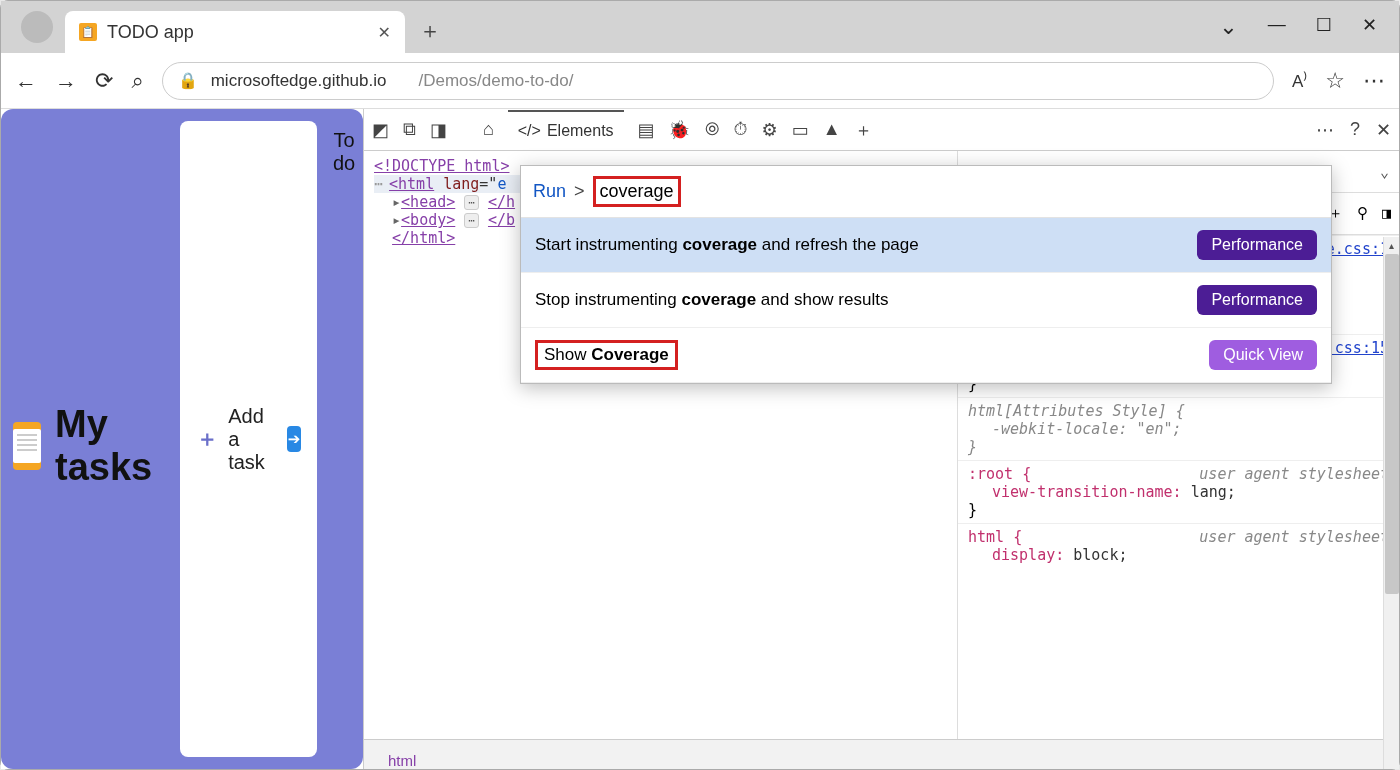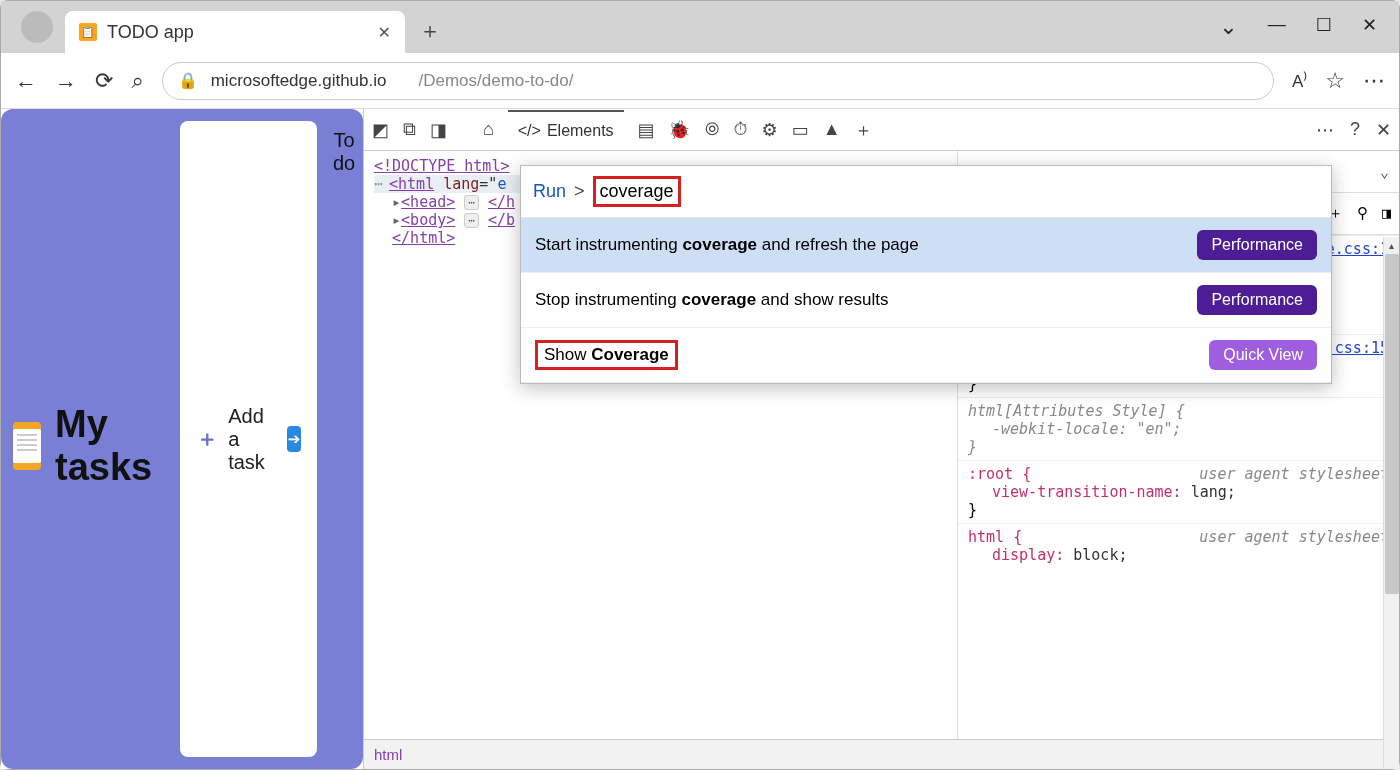--- a/index.html
+++ b/index.html
@@ -66,21 +66,21 @@
   .styles-body { flex:1; overflow:auto; }
   .rule { padding: 4px 10px; border-top:1px solid #eee;}
   .prop { color:#c1306d; }
   .pw { padding-left:24px;}
   .val { color:#333; }
   .swatch { display:inline-block; width:12px; height:12px; border:1px solid #999; vertical-align:middle; margin-right:3px;}
   .link { color:#2244cc; text-decoration:underline; float:right;}
   .ua { color:#888; font-style:italic;}
   .ua-label { float:right; color:#888; font-style:italic;}
   
-  .breadcrumb-bar { height:30px; border-top:1px solid #ccc; background:#f2f2f2; display:flex; align-items:center; padding:0 10px; font-size:15px; color:#863fa8;}
+  .breadcrumb-bar { height:30px; border-top:1px solid #ccc; background:#f2f2f2; display:flex; align-items:flex-end; padding:0 24px; font-size:15px; color:#863fa8;}
   
   .scrollbar-v { position:absolute; right:0; top:128px; width:16px; bottom:0; background:#f0f0f0; border-left:1px solid #ddd;}
   .scrollbar-thumb { width:14px; height:340px; background:#c7c7c7; border-radius:2px; margin:1px;}
   .scroll-arrow { height:16px; display:flex; align-items:center; justify-content:center; font-size:10px; color:#555;}
   
   
   .palette { position:absolute; left:520px; top:165px; width:812px; background:#fff; border:1px solid #bbb; box-shadow:0 4px 18px rgba(0,0,0,0.25); z-index:50;}
   .palette-input-row { display:flex; align-items:baseline; padding:10px 12px; gap:8px; font-size:18px; border-bottom:1px solid #e3e3e3;}
   .palette-run { color:#1256c4; font-size:18px;}
   .palette-prefix { color:#444; }

